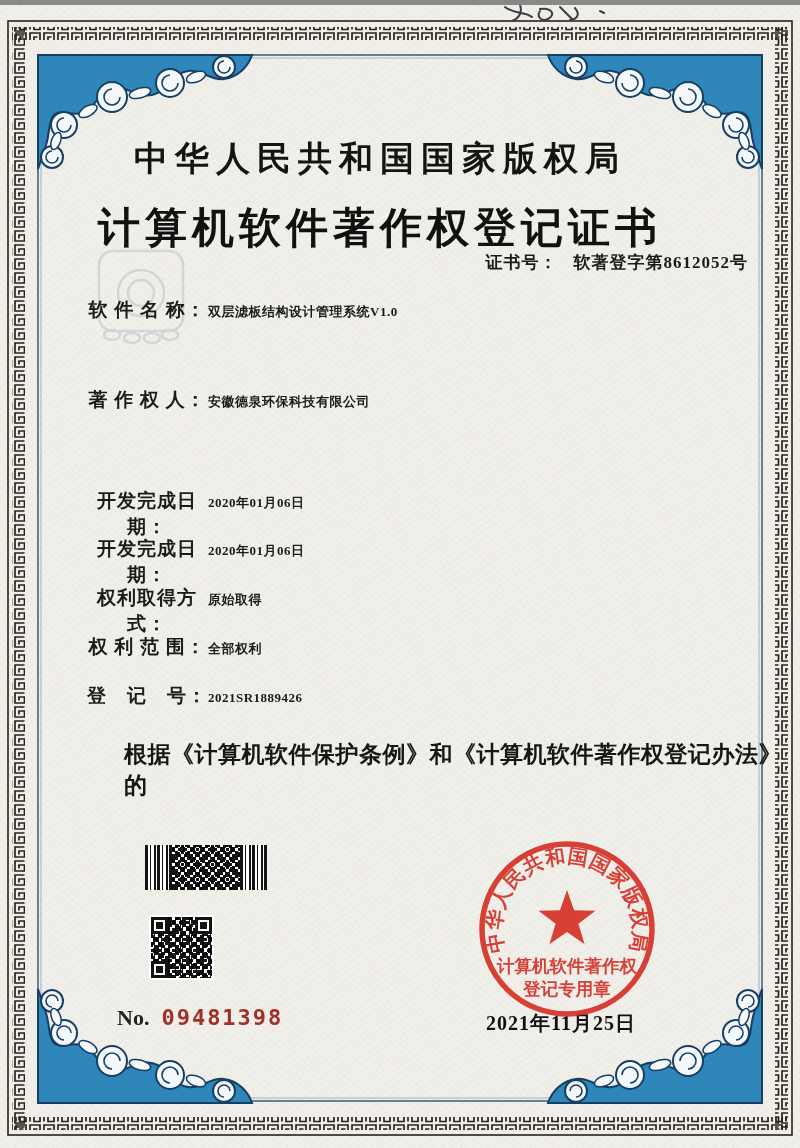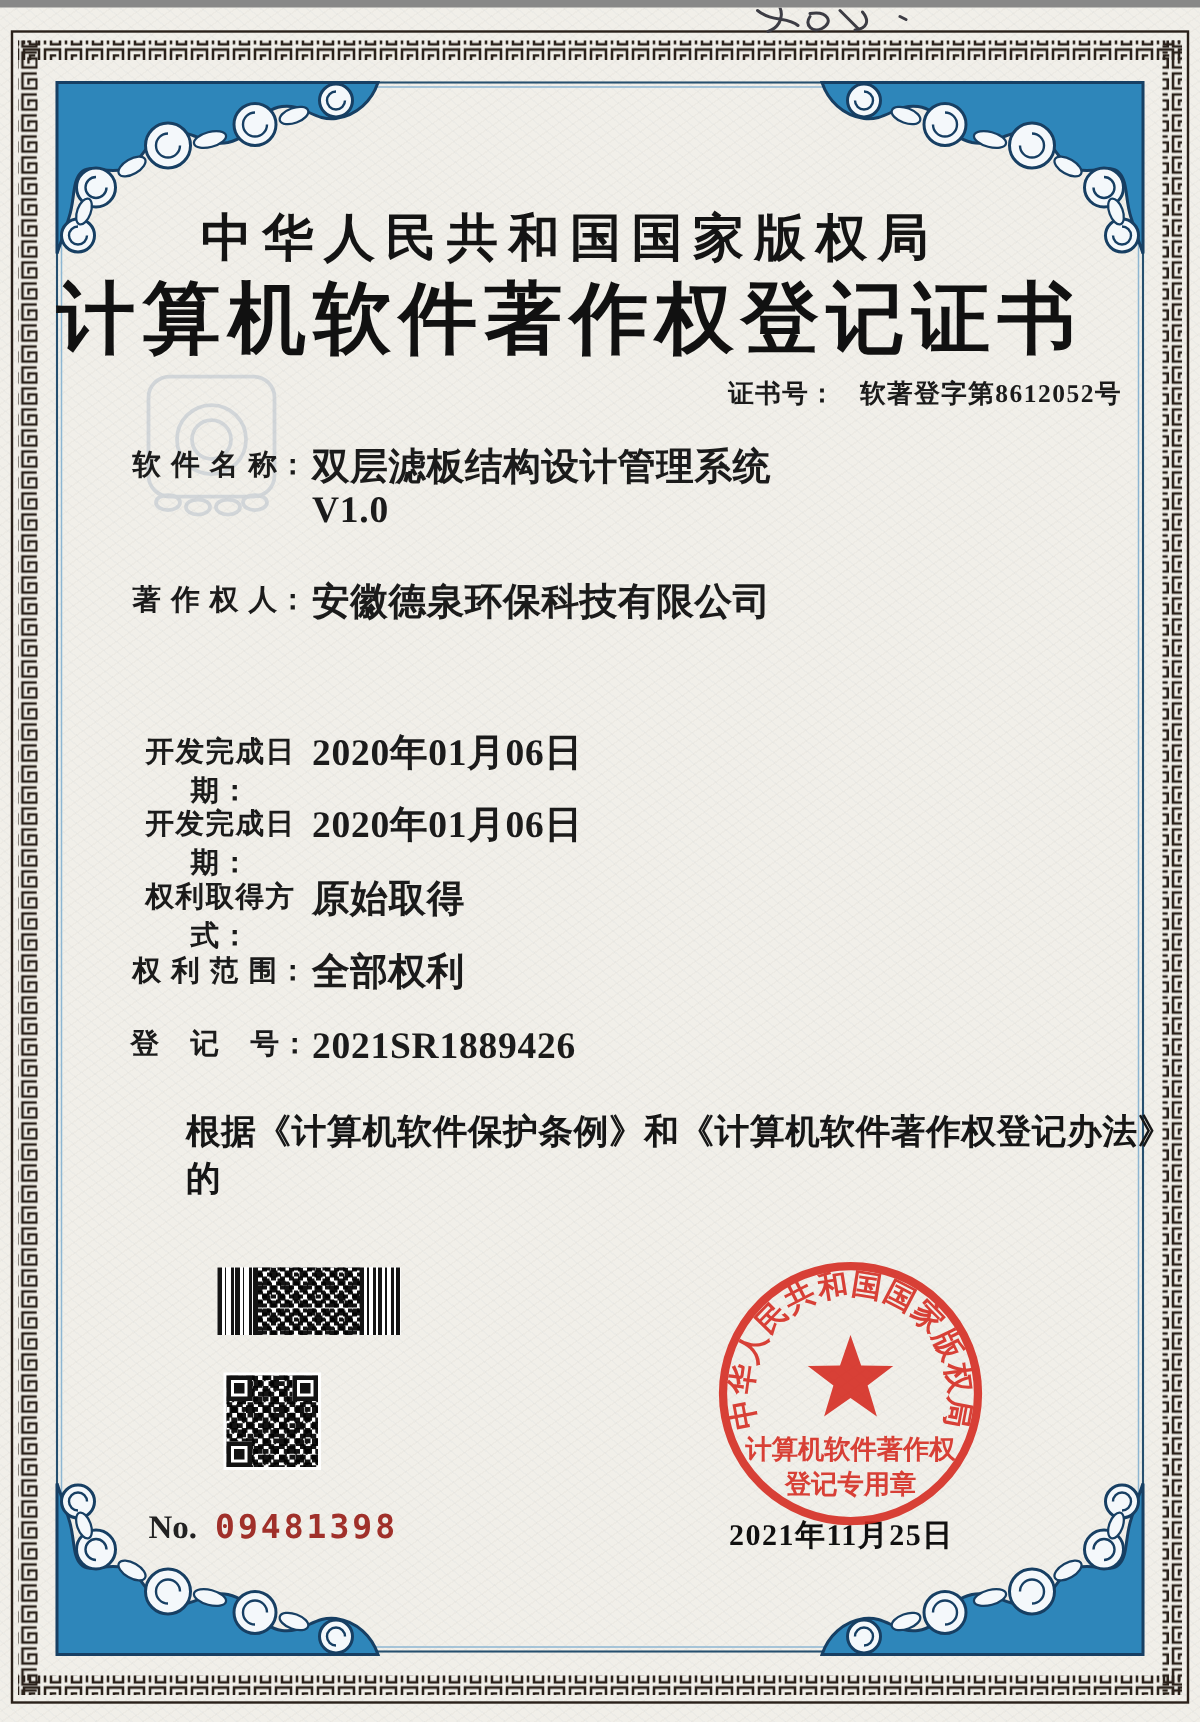--- a/index.html
+++ b/index.html
@@ -13,27 +13,27 @@
     color:#1b1b1b;
     text-decoration:underline;
   }
   .layer{position:absolute;inset:0;pointer-events:none;}
   .deco{z-index:1;}
   .textlayer{z-index:2;}
   .seallayer{z-index:3;}
   .abs{position:absolute;}
   .centered{left:0;width:760px;text-align:center;}
   .authority{top:131px;font-size:34px;font-weight:700;letter-spacing:7px;color:#141414;}
-  .cert-title{top:173px;font-size:52px;font-weight:700;letter-spacing:5px;color:#111;}
+  .cert-title{top:195px;font-size:42px;font-weight:700;letter-spacing:5px;color:#111;}
   .cert-no{top:246px;right:52px;font-size:17px;font-weight:700;letter-spacing:1px;display:flex;gap:16px;}
   .row{left:86px;display:flex;align-items:flex-start;}
   .lbl{display:inline-block;width:122px;font-size:19px;font-weight:700;letter-spacing:1px;flex:none;text-align:center;}
-  .val{font-size:25px;font-weight:700;letter-spacing:0.5px;display:flex;flex-direction:column;line-height:29px;}
+  .val{font-size:13px;font-weight:700;letter-spacing:0.5px;display:flex;flex-direction:row;line-height:29px;}
   .statement{font-size:23px;font-weight:600;letter-spacing:0.5px;color:#161616;}
-  .serial{top:1000px;left:99px;display:flex;align-items:center;gap:12px;}
+  .serial{top:1000px;left:117px;display:flex;align-items:flex-start;gap:12px;}
   .serial-no-label{font-size:22px;font-weight:600;color:#222;}
   .serial-number{font-size:22px;font-weight:700;letter-spacing:2px;color:#a0302a;font-family:"DejaVu Sans Mono",monospace;}
   .issue-date{top:1005px;left:486px;font-size:20px;font-weight:700;letter-spacing:1px;color:#101010;}
   
   .barcode{top:840px;left:145px;width:122px;height:45px;display:flex;background:#fff;}
   .bc-bars{width:27px;height:100%;
     background:repeating-linear-gradient(90deg,#141414 0 3px,#fff 3px 5px,#141414 5px 6px,#fff 6px 9px,#141414 9px 11px,#fff 11px 12px);}
   .bc-noise{flex:1;height:100%;
     background-image:repeating-conic-gradient(#141414 0% 25%, #ffffff 0% 50%),repeating-conic-gradient(#141414 0% 25%, #ffffff 0% 50%);
     background-size:6px 6px,10px 10px;background-position:0 0,3px 2px;background-blend-mode:multiply;}

